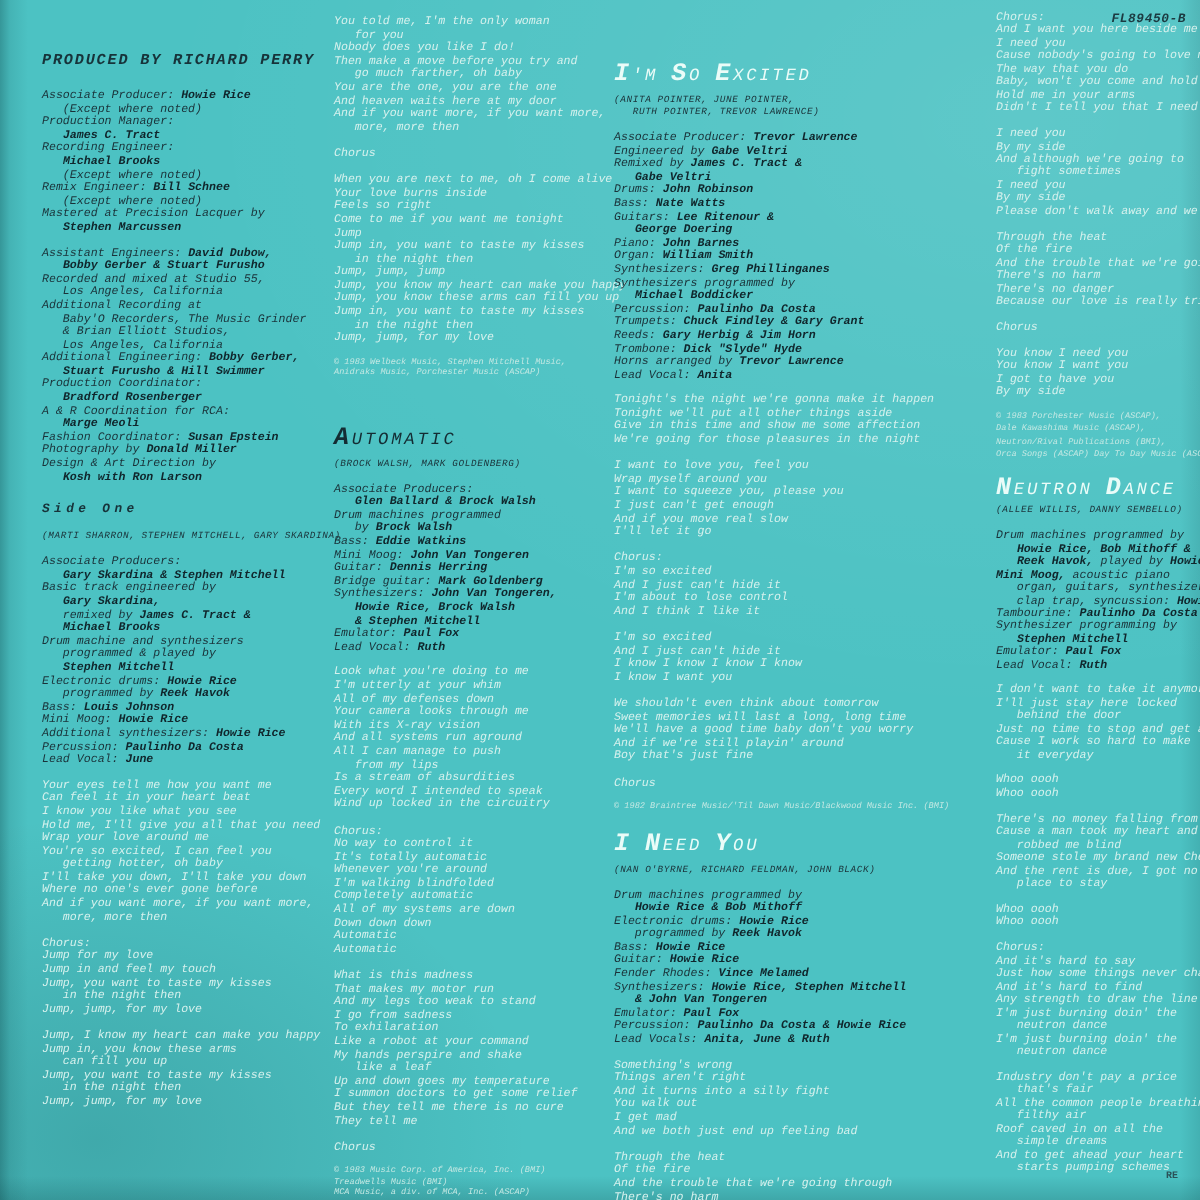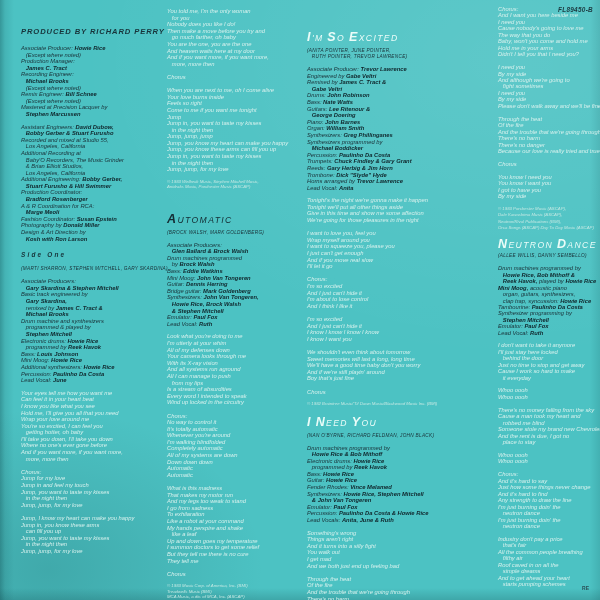--- a/index.html
+++ b/index.html
@@ -6,21 +6,21 @@
   body{width:600px;height:600px;overflow:hidden;background:#3aa9ad;}
   .sleeve{
     position:relative;width:600px;height:600px;overflow:hidden;
     background:
       radial-gradient(130% 90% at 85% 10%, rgba(255,255,255,0.10), rgba(255,255,255,0) 55%),
       radial-gradient(60% 45% at 8% 95%, rgba(0,40,45,0.16), rgba(0,40,45,0) 60%),
       linear-gradient(90deg, rgba(0,50,55,0.30) 0px, rgba(0,50,55,0.10) 5px, rgba(0,50,55,0) 14px),
       linear-gradient(270deg, rgba(0,50,55,0.12) 0px, rgba(0,50,55,0) 10px),
       linear-gradient(0deg, rgba(0,45,50,0.18) 0px, rgba(0,45,50,0) 12px),
       #4cc2c3;
-    font-family:Liberation Sans, sans-serif;
+    font-family:Liberation Mono, monospace;
   }
   .col{position:absolute;font-style:italic;}
   .col-1{left:21px;top:27px;width:142px;}
   .col-2{left:167px;top:8px;width:140px;}
   .col-3{left:307px;top:22px;width:152px;}
   .col-4{left:455px;top:6px;width:132px;margin-left:43px;}
   .line{white-space:pre;}
   .b-header{font-weight:bold;font-size:7.6px;line-height:9px;letter-spacing:.9px;color:#17333a;margin-bottom:9px;}
   .b-sideone{font-weight:bold;font-size:6.4px;line-height:8px;letter-spacing:2.2px;color:#17333a;margin:9px 0 7px;}
   .b-credits{font-size:5.8px;line-height:6.6px;color:#1a3239;margin-bottom:6px;}

